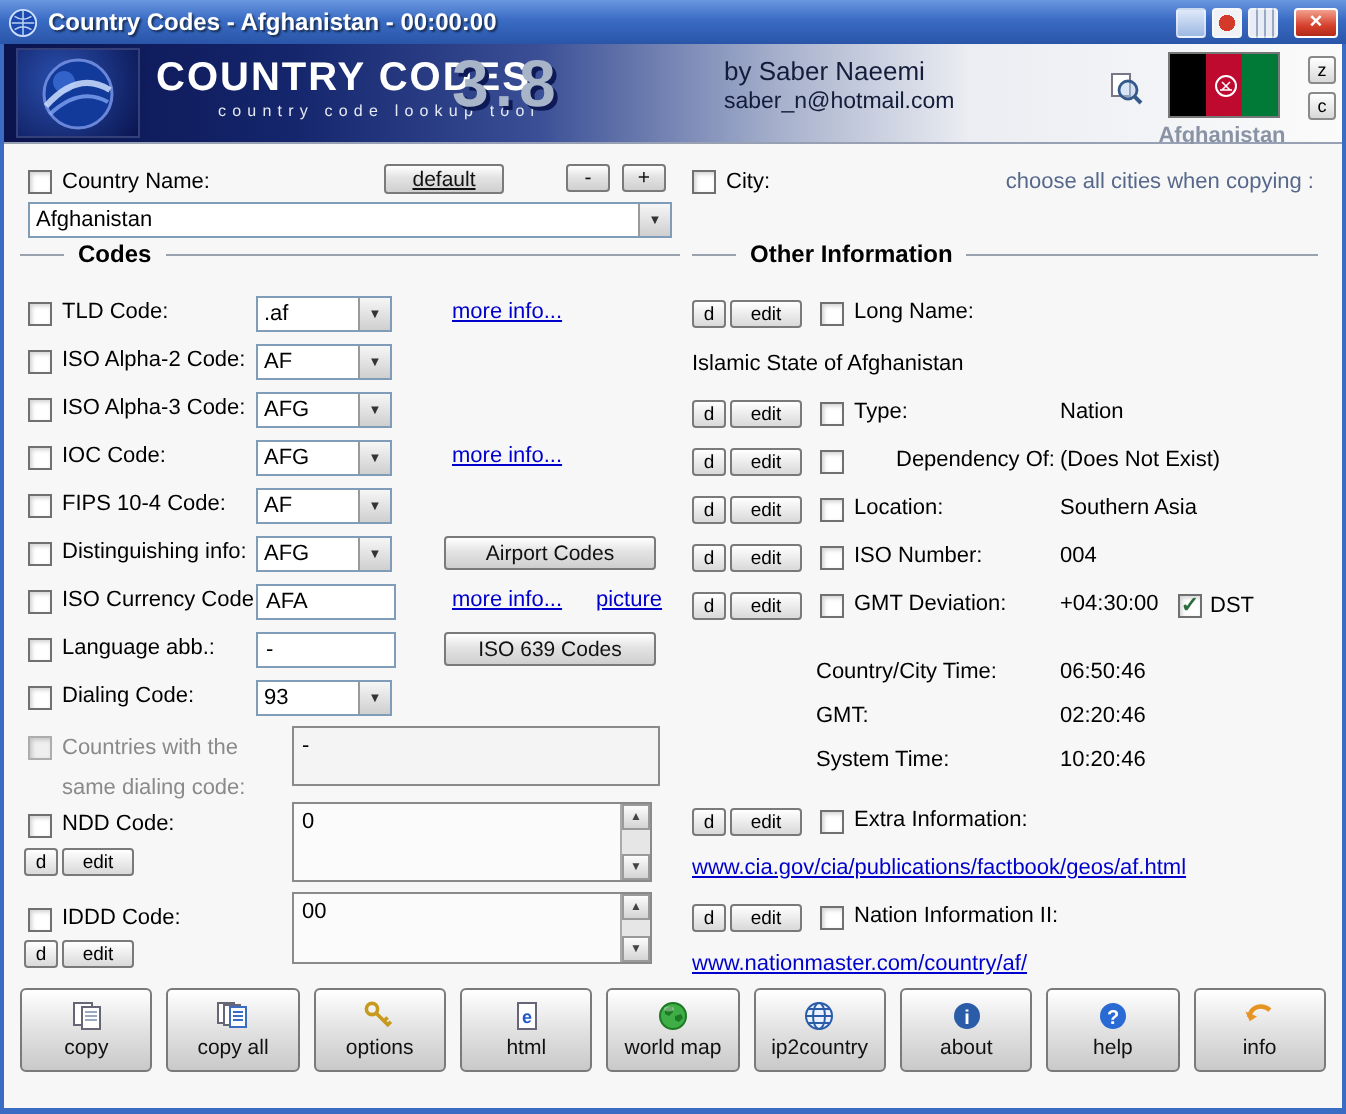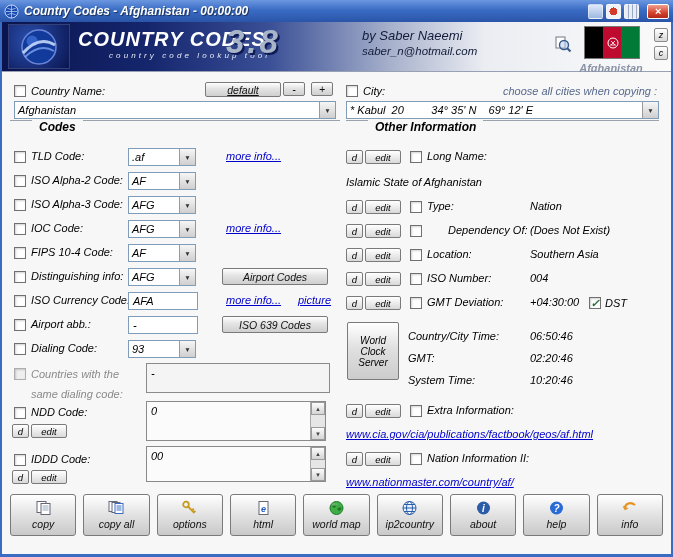--- a/index.html
+++ b/index.html
@@ -1,17 +1,17 @@
 <!DOCTYPE html>
 <html><head>
 <meta charset="utf-8">
 <style>
   * { margin:0; padding:0; box-sizing:border-box; font-family:"Liberation Sans", sans-serif; }
   body { background:#8d99ad; }
-  .window { position:relative; width:673px; height:557px; background:#f7f7f7; overflow:hidden;font-style:italic; }
+  .window { position:relative; width:673px; height:557px; background:#f7f7f7; overflow:hidden; }
 
   
   .titlebar { position:absolute; left:0; top:0; right:0; height:22px;
     background:linear-gradient(#6b97e0 0%, #3a6cc4 45%, #2a55a8 100%);
     display:flex; align-items:center; padding:0 4px; }
   .titlebar .title { color:#fff; font-size:12px; font-weight:bold;
     text-shadow:1px 1px 1px rgba(0,0,0,.55); flex:1; margin-left:5px; white-space:nowrap; }
   .lang-bar { display:flex; gap:3px; margin-right:8px; }
   .lang-item { width:15px; height:15px; border:1px solid rgba(255,255,255,.45); border-radius:2px; }
   .li-1 { background:linear-gradient(#dfe9fa,#9db8e2); }
@@ -56,21 +56,21 @@
   .combo { position:absolute; height:18px; border:1px solid #7f9db9; background:#fff; display:flex; overflow:hidden; }
   .combo .v { flex:1; font-size:11px; padding:2px 3px 0 3px; white-space:pre; overflow:hidden; }
   .combo .b { width:16px; background:linear-gradient(#f6f6f6,#cfcfcf); border-left:1px solid #9a9a9a;
     font-size:6.5px; color:#333; display:flex; align-items:center; justify-content:center; }
   .tinput { position:absolute; height:18px; border:1px solid #7f9db9; background:#fff;
     font-size:11px; padding:2px 4px 0 4px; }
   .btnc { position:absolute; border:1px solid #7a7a7a; border-radius:2px;
     background:linear-gradient(#ffffff,#e3e3e3 45%,#cfcfcf);
     font-size:10.5px; display:flex; align-items:center; justify-content:center; color:#111; }
   .lnk { position:absolute; font-size:11px; color:#0000cc; text-decoration:underline; white-space:nowrap; cursor:pointer; }
-  .sect { position:absolute; display:flex; align-items:flex-start; font-weight:bold; font-size:12px; color:#000; }
+  .sect { position:absolute; display:flex; align-items:center; font-weight:bold; font-size:12px; color:#000; }
   .sect::before { content:""; width:22px; height:1px; background:#9aa2ae; margin-right:7px; }
   .sect::after { content:""; flex:1; height:1px; background:#9aa2ae; margin-left:7px; }
   .editgrp { position:absolute; display:flex; gap:2px; }
   .editgrp .e1, .editgrp .e2 { border:1px solid #7a7a7a; border-radius:2px;
     background:linear-gradient(#fff,#d9d9d9); font-size:9.5px; display:flex; align-items:center; justify-content:center; }
   .editgrp .e1 { width:17px; height:14px; } .editgrp .e2 { width:36px; height:14px; }
   .tbox { position:absolute; background:#fbfbfb; border:1px solid #8a8a8a; font-size:11px; }
   .tbox .tval { position:absolute; left:4px; top:3px; }
   .sbar { position:absolute; right:0; top:0; bottom:0; width:15px; background:#e6e6e6;
     border-left:1px solid #aaa; display:flex; flex-direction:column; justify-content:space-between; }
@@ -146,39 +146,33 @@
     </div>
     <div class="flag-label">Afghanistan</div>
     <div class="zc" style="top:6px">z</div>
     <div class="zc" style="top:24px">c</div>
   </div>
 
   <div class="content">
 
     <span class="cb" style="left:14px;top:13px"></span>
     <span class="lbl" style="left:31px;top:13px">Country Name:</span>
-    <div class="btnc" style="left:205px;top:10px;width:76px;height:15px;text-decoration:underline">default</div>
+    <div class="btnc" style="left:192px;top:10px;width:60px;height:15px;text-decoration:underline">default</div>
     <div class="btnc" style="left:283px;top:10px;width:22px;height:14px">-</div>
     <div class="btnc" style="left:311px;top:10px;width:22px;height:14px">+</div>
     <span class="cb" style="left:346px;top:13px"></span>
     <span class="lbl" style="left:363px;top:13px">City:</span>
     <span class="hint" style="right:16px;top:13px">choose all cities when copying :</span>
 
     <div class="combo" style="left:14px;top:29px;width:322px">
       <span class="v">Afghanistan</span>
       <span class="b">
           <span>▼</span>
         </span>
     </div>
-    <div class="combo" style="left:346px;top:29px;width:313px">
-      <span class="v">* Kabul  20         34° 35' N    69° 12' E</span>
-      <span class="b">
-          <span>▼</span>
-        </span>
-    </div>
 
     <div class="sect" style="left:10px;top:48px;width:330px">
       <span>Codes</span>
     </div>
     <div class="sect" style="left:346px;top:48px;width:313px">
       <span>Other Information</span>
     </div>
 
     <span class="cb" style="left:14px;top:79px"></span>
     <span class="lbl" style="left:31px;top:78px">TLD Code:</span>
@@ -239,21 +233,21 @@
 
     <span class="cb" style="left:14px;top:223px"></span>
     <span class="lbl" style="left:31px;top:222px">ISO Currency Code:</span>
     <div class="tinput" style="left:128px;top:220px;width:70px">
       <span>AFA</span>
     </div>
     <a class="lnk" style="left:226px;top:222px">more info...</a>
     <a class="lnk" style="left:298px;top:222px">picture</a>
 
     <span class="cb" style="left:14px;top:247px"></span>
-    <span class="lbl" style="left:31px;top:246px">Airport abb.:</span>
+    <span class="lbl" style="left:31px;top:246px">Language abb.:</span>
     <div class="tinput" style="left:128px;top:244px;width:70px">
       <span>-</span>
     </div>
     <div class="btnc" style="left:222px;top:244px;width:106px;height:17px">ISO 639 Codes</div>
 
     <span class="cb" style="left:14px;top:271px"></span>
     <span class="lbl" style="left:31px;top:270px">Dialing Code:</span>
     <div class="combo" style="left:128px;top:268px;width:68px">
       <span class="v">93</span>
       <span class="b">
@@ -340,21 +334,20 @@
       <span class="e2">edit</span>
     </div>
     <span class="cb" style="left:410px;top:225px"></span>
     <span class="lbl" style="left:427px;top:224px">GMT Deviation:</span>
     <span class="val" style="left:530px;top:224px">+04:30:00</span>
     <span class="cb checked" style="left:589px;top:225px">
       <span>✓</span>
     </span>
     <span class="lbl" style="left:605px;top:225px">DST</span>
 
-    <div class="wcs">World Clock Server</div>
 
     <span class="lbl" style="left:408px;top:258px">Country/City Time:</span>
     <span class="val" style="left:530px;top:258px">06:50:46</span>
     <span class="lbl" style="left:408px;top:280px">GMT:</span>
     <span class="val" style="left:530px;top:280px">02:20:46</span>
     <span class="lbl" style="left:408px;top:302px">System Time:</span>
     <span class="val" style="left:530px;top:302px">10:20:46</span>
 
     <div class="editgrp" style="left:346px;top:332px">
       <span class="e1">d</span>

